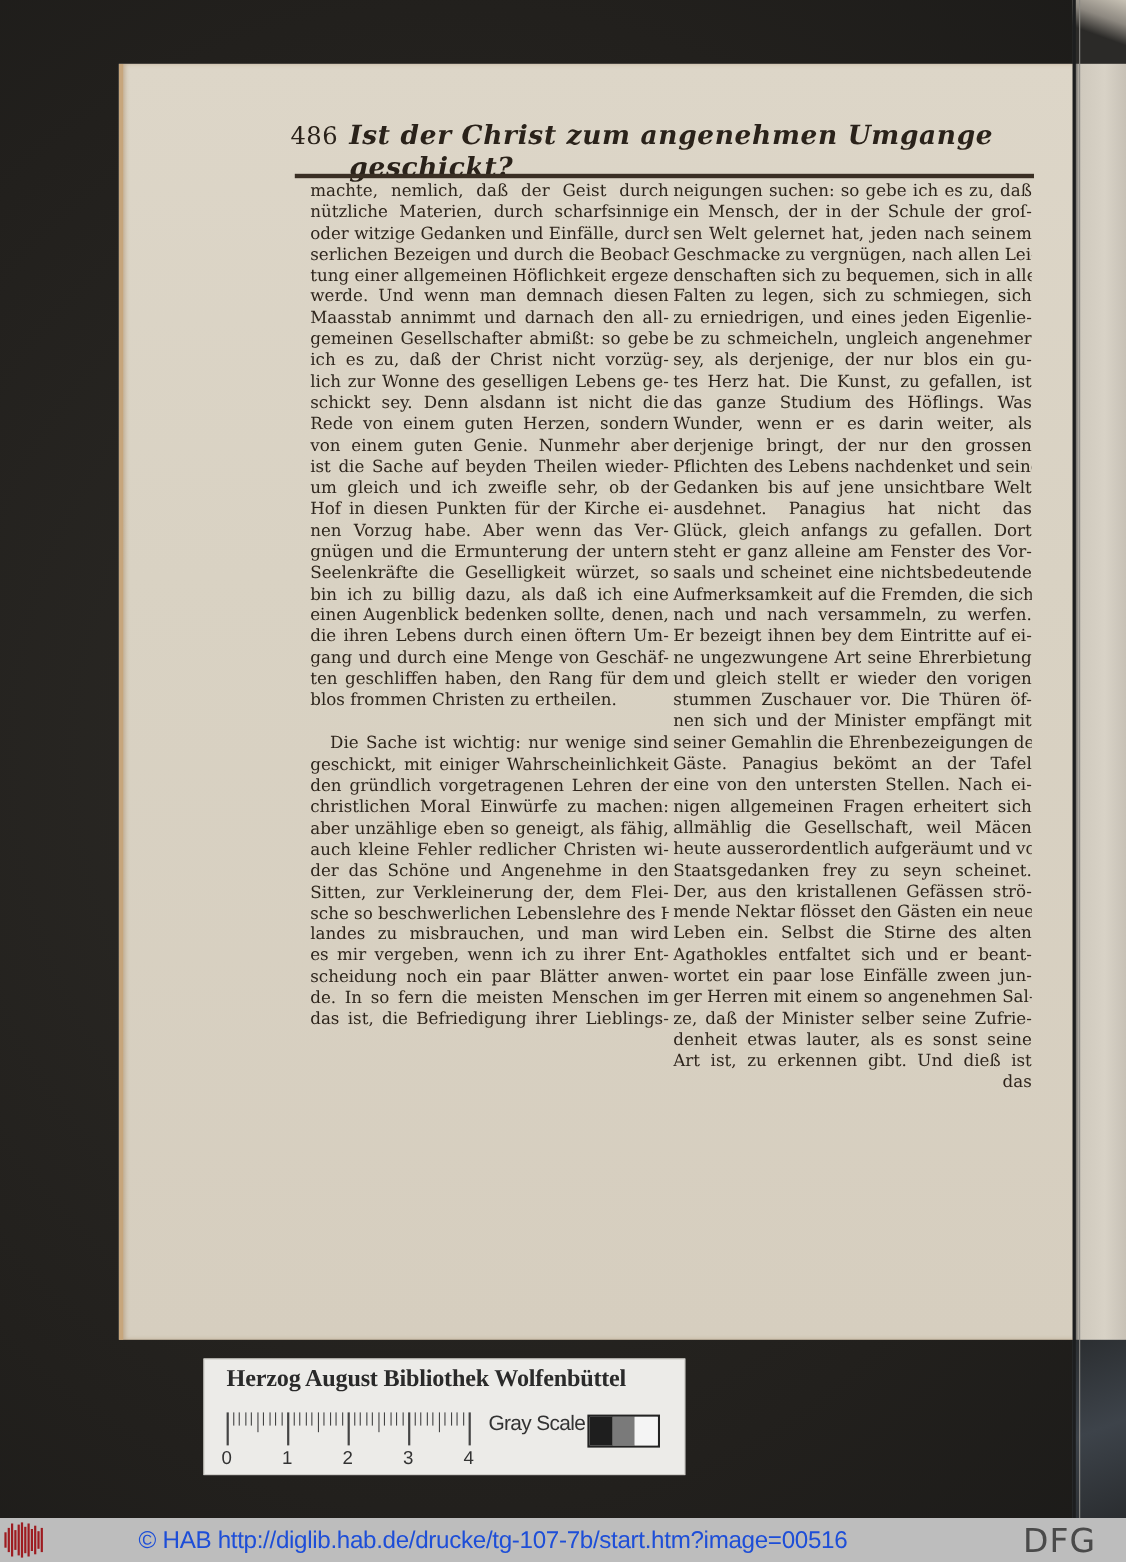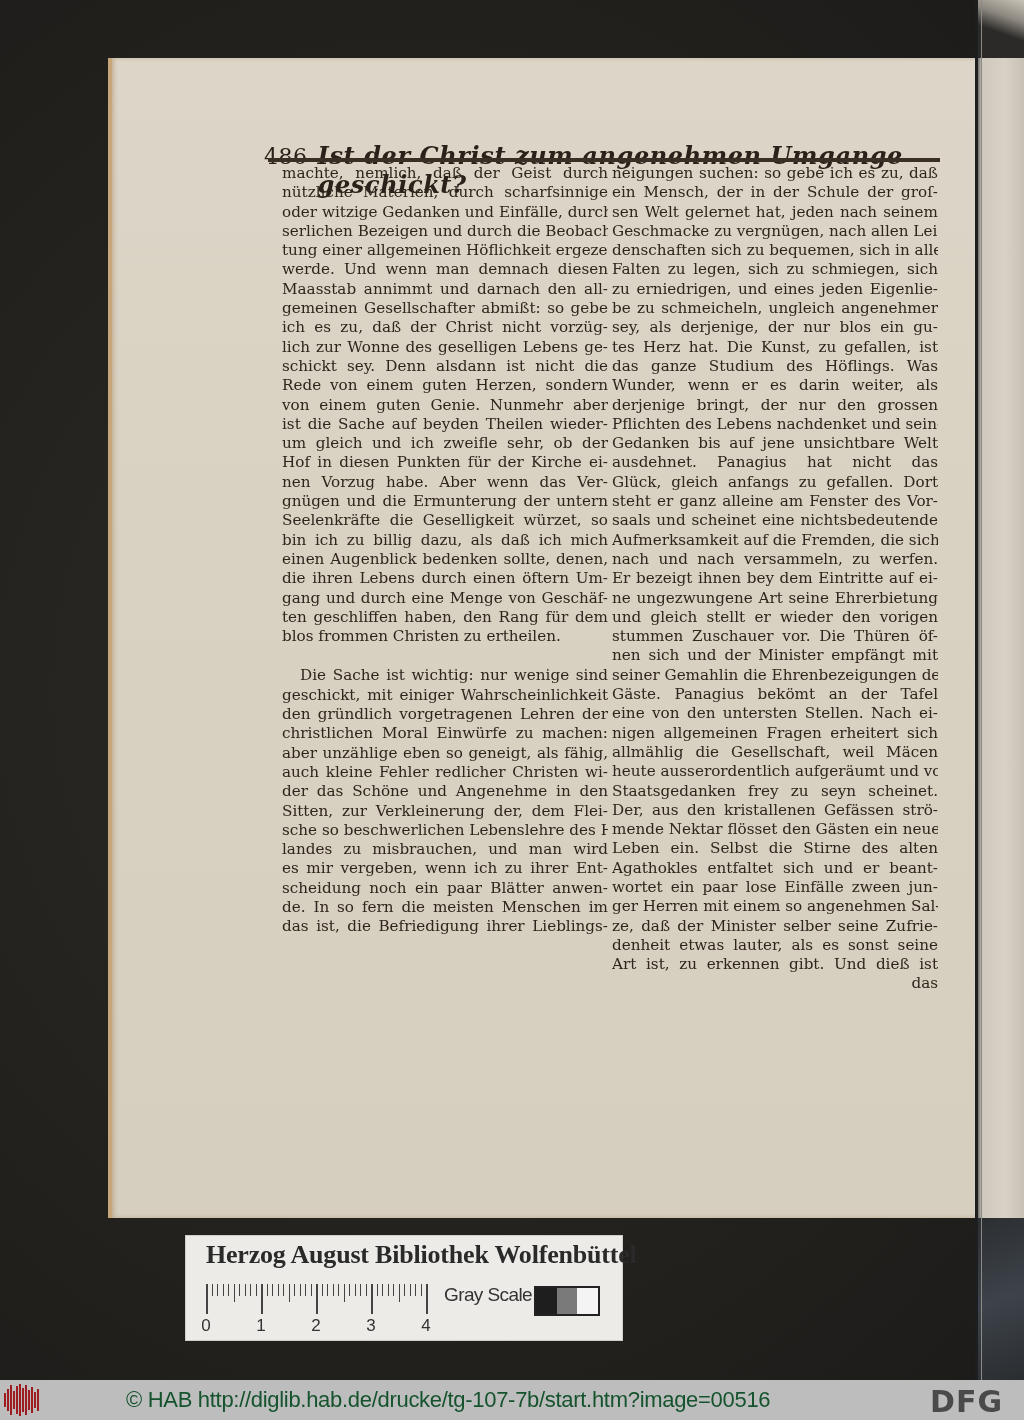--- a/index.html
+++ b/index.html
@@ -29,21 +29,21 @@
   }
   .glass-line2 {
     position: absolute; left: 981px; top: 0; width: 1px; height: 1380px; background: #8c8a86;
   }
   .page {
     position: absolute; left: 108px; top: 58px; width: 867px; height: 1160px;
     background: linear-gradient(180deg, #ddd6c8 0%, #d9d2c3 40%, #d6cebf 100%);
     box-shadow: inset 4px 0 0 #c7a67c, inset 6px 0 4px rgba(150,110,60,0.35);
   }
   .page-header {
-    position: absolute; left: 264px; top: 141px; width: 676px; height: 32px;
+    position: absolute; left: 264px; top: 108px; width: 676px; height: 32px;
     display: flex; align-items: baseline; color: #2a221a;
   }
   .page-number {
     font-family: "DejaVu Serif", serif; font-size: 22px; width: 64px; letter-spacing: 0.5px;
   }
   .running-title {
     font-family: "DejaVu Serif", serif; font-size: 24px; font-style: italic; font-weight: bold;
     letter-spacing: 0.6px;
   }
   .header-rule {
@@ -63,21 +63,21 @@
   .para-gap { display: block; height: 20px; }
 
   
   .label-card {
     position: absolute; left: 185px; top: 1235px; width: 436px; height: 104px;
     background: #ecebe8;
     border: 1px solid #cfcdc8;
   }
   .label-title {
     position: absolute; left: 20px; top: 4px;
-    font-family: "Liberation Serif", serif; font-weight: bold; font-size: 26px; color: #2a2a2a;
+    font-family: "Liberation Serif", serif; font-weight: bold; font-size: 22px; color: #2a2a2a;
     letter-spacing: -0.2px; white-space: nowrap;
   }
   .ruler { position: absolute; left: 20px; top: 48px; width: 220px; height: 54px; }
   .tick { position: absolute; top: 0; width: 1px; background: #444; }
   .ruler-label {
     position: absolute; top: 32px; font-family: "Liberation Sans", sans-serif; font-size: 17px; color: #333;
     transform: translateX(-50%);
   }
   .grayscale-label {
     position: absolute; left: 258px; top: 48px;
@@ -94,25 +94,25 @@
     position: absolute; left: 0; top: 1380px; width: 1024px; height: 40px;
     background: #bdbdbd; display: flex; align-items: center;
   }
   .hab-logo {
     position: absolute; left: 4px; top: 4px; width: 40px; height: 32px;
     display: flex; align-items: center; gap: 1px;
   }
   .hab-logo span { display: block; width: 2px; background: #9e1b20; }
   .footer-text {
     position: absolute; left: 126px; top: 7px;
-    font-family: "Liberation Sans", sans-serif; font-size: 22px; color: #14532d; white-space: nowrap; letter-spacing: -0.3px;
+    font-family: "Liberation Sans", sans-serif; font-size: 22px; color: #1d4ed8; white-space: nowrap; letter-spacing: -0.3px;
   }
   .dfg-logo {
     position: absolute; left: 930px; top: 4px;
-    font-family: "DejaVu Sans", sans-serif; font-weight: bold; font-size: 30px; color: #4a4a4a; letter-spacing: 1px;
+    font-family: "DejaVu Sans", sans-serif; font-weight: normal; font-size: 30px; color: #4a4a4a; letter-spacing: 1px;
   }
 </style>
 </head>
 <body>
 
 <div class="backdrop"></div>
 <div class="glass"></div>
 <div class="glass-dark-top"></div>
 <div class="glass-dark-bottom"></div>
 <div class="glass-line"></div>
@@ -139,21 +139,21 @@
     <span class="line">lich zur Wonne des geselligen Lebens ge-</span>
     <span class="line">schickt sey.  Denn alsdann ist nicht die</span>
     <span class="line">Rede von einem guten Herzen, sondern</span>
     <span class="line">von einem guten Genie.  Nunmehr aber</span>
     <span class="line">ist die Sache auf beyden Theilen wieder-</span>
     <span class="line">um gleich und ich zweifle sehr, ob der</span>
     <span class="line">Hof in diesen Punkten für der Kirche ei-</span>
     <span class="line">nen Vorzug habe.  Aber wenn das Ver-</span>
     <span class="line">gnügen und die Ermunterung der untern</span>
     <span class="line">Seelenkräfte die Geselligkeit würzet, so</span>
-    <span class="line">bin ich zu billig dazu, als daß ich mich</span>
+    <span class="line">bin ich zu billig dazu, als daß ich eine</span>
     <span class="line">einen Augenblick bedenken sollte, denen,</span>
     <span class="line">die ihren Lebens durch einen öftern Um-</span>
     <span class="line">gang und durch eine Menge von Geschäf-</span>
     <span class="line">ten geschliffen haben, den Rang für dem</span>
     <span class="line last">blos frommen Christen zu ertheilen.</span>
     <span class="para-gap"></span>
     <span class="line indent">Die Sache ist wichtig: nur wenige sind</span>
     <span class="line">geschickt, mit einiger Wahrscheinlichkeit</span>
     <span class="line">den gründlich vorgetragenen Lehren der</span>
     <span class="line">christlichen Moral Einwürfe zu machen:</span>

